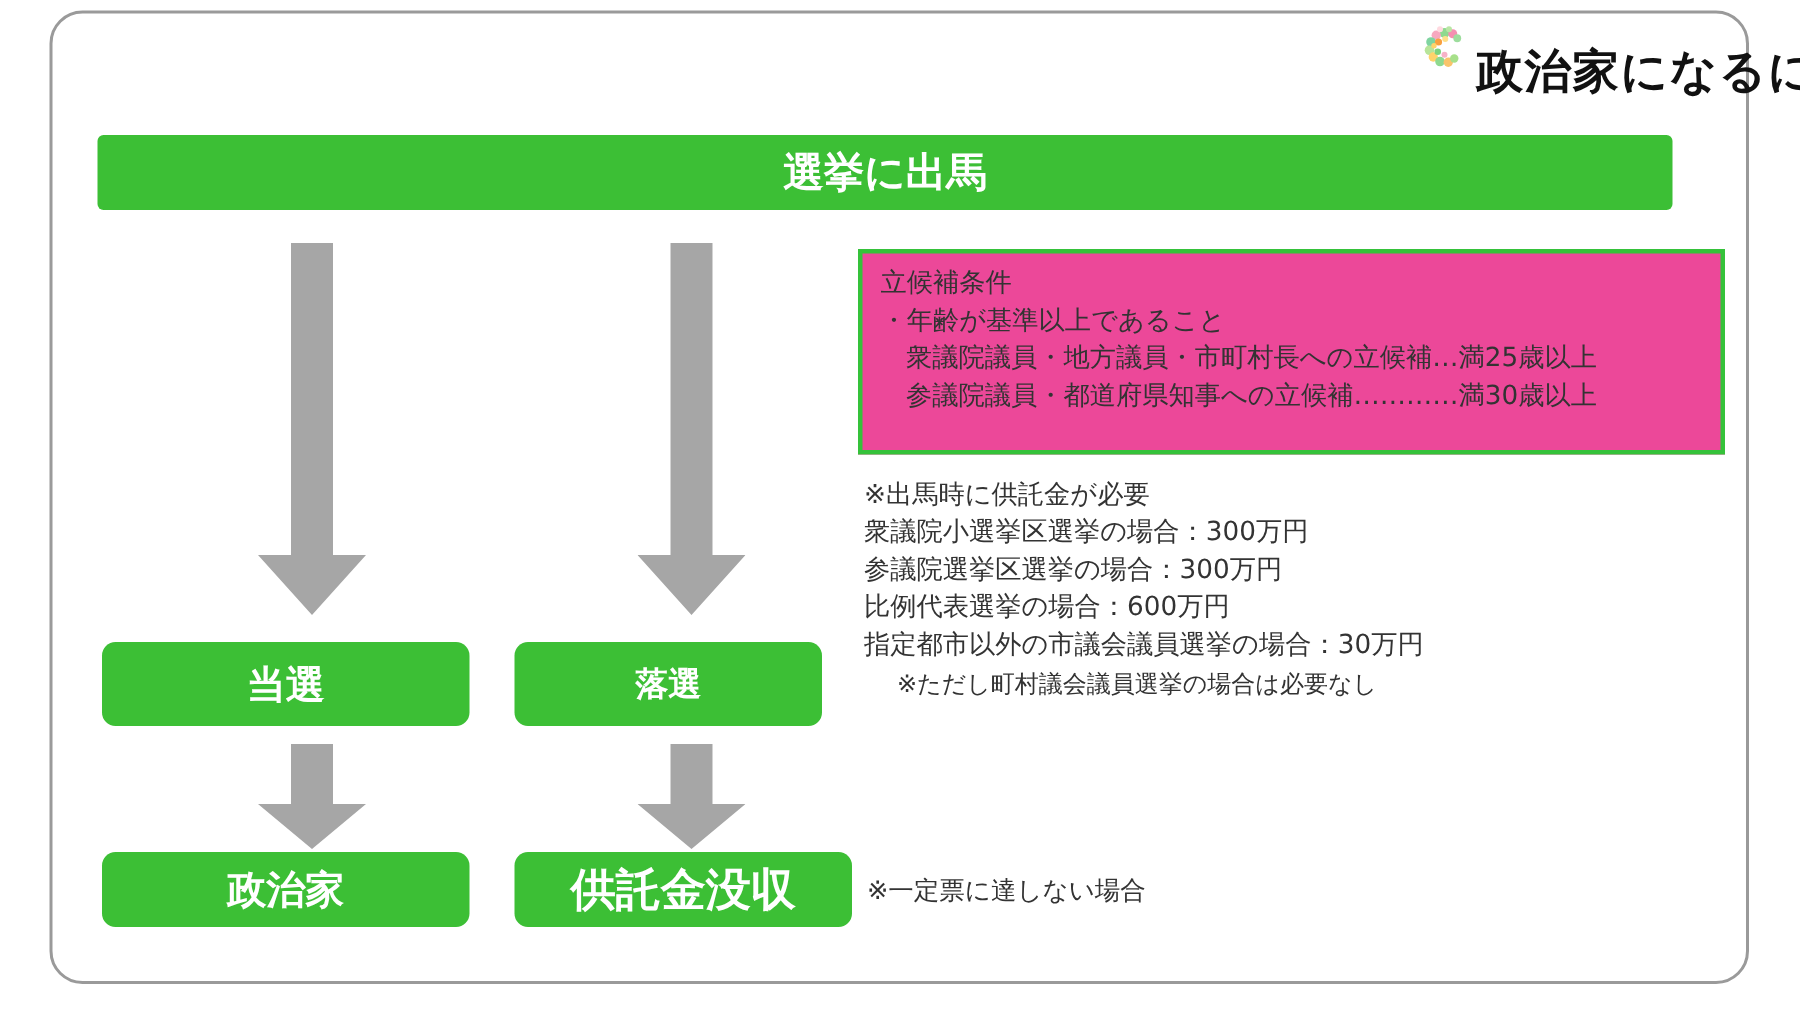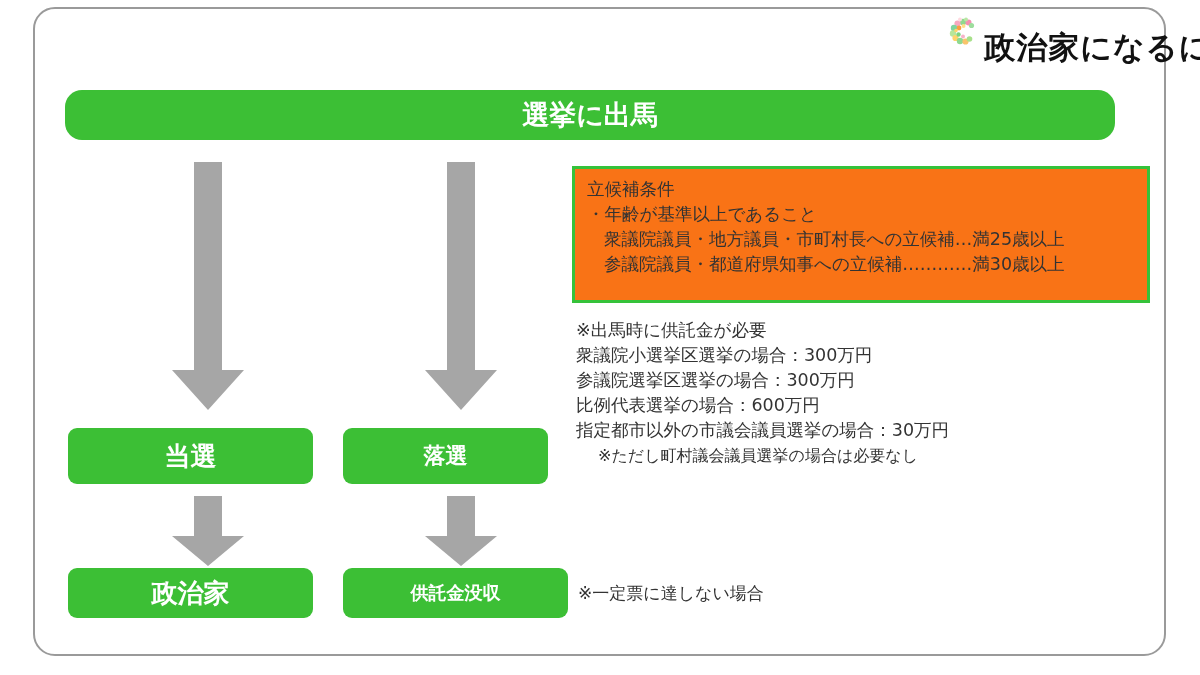--- a/index.html
+++ b/index.html
@@ -74,44 +74,44 @@
     justify-content: center;
     font-weight: bold;
     box-sizing: border-box;
   }
   #box-run {
     left: 65px;
     top: 90px;
     width: 1050px;
     height: 50px;
     font-size: 27px;
-    border-radius: 17px;
+    border-radius: 4px;
   }
   #box-elected   { left: 68px;  top: 428px; width: 245px; height: 56px; font-size: 26px; }
   #box-defeated  { left: 343px; top: 428px; width: 205px; height: 56px; font-size: 22px; }
   #box-politician{ left: 68px;  top: 568px; width: 245px; height: 50px; font-size: 26px; }
-  #box-forfeit   { left: 343px; top: 568px; width: 225px; height: 50px; font-size: 18px; }
+  #box-forfeit   { left: 343px; top: 568px; width: 225px; height: 50px; font-size: 30px; }
 
   
   .arrow { position: absolute; display: block; }
   #arrow-long-left  { left: 172px; top: 162px; }
   #arrow-long-right { left: 425px; top: 162px; }
   #arrow-short-left { left: 172px; top: 496px; }
   #arrow-short-right{ left: 425px; top: 496px; }
 
   
   #conditions-box {
     position: absolute;
     left: 572px;
     top: 166px;
     width: 578px;
     height: 137px;
     border: 3px solid #35c23a;
     box-sizing: border-box;
-    background: #f97316;
+    background: #ec4899;
     padding: 8px 0 0 12px;
   }
   .cond-line {
     font-size: 17.5px;
     color: #333333;
     line-height: 25px;
     white-space: pre;
   }
   .cond-indent { padding-left: 17px; }
 

